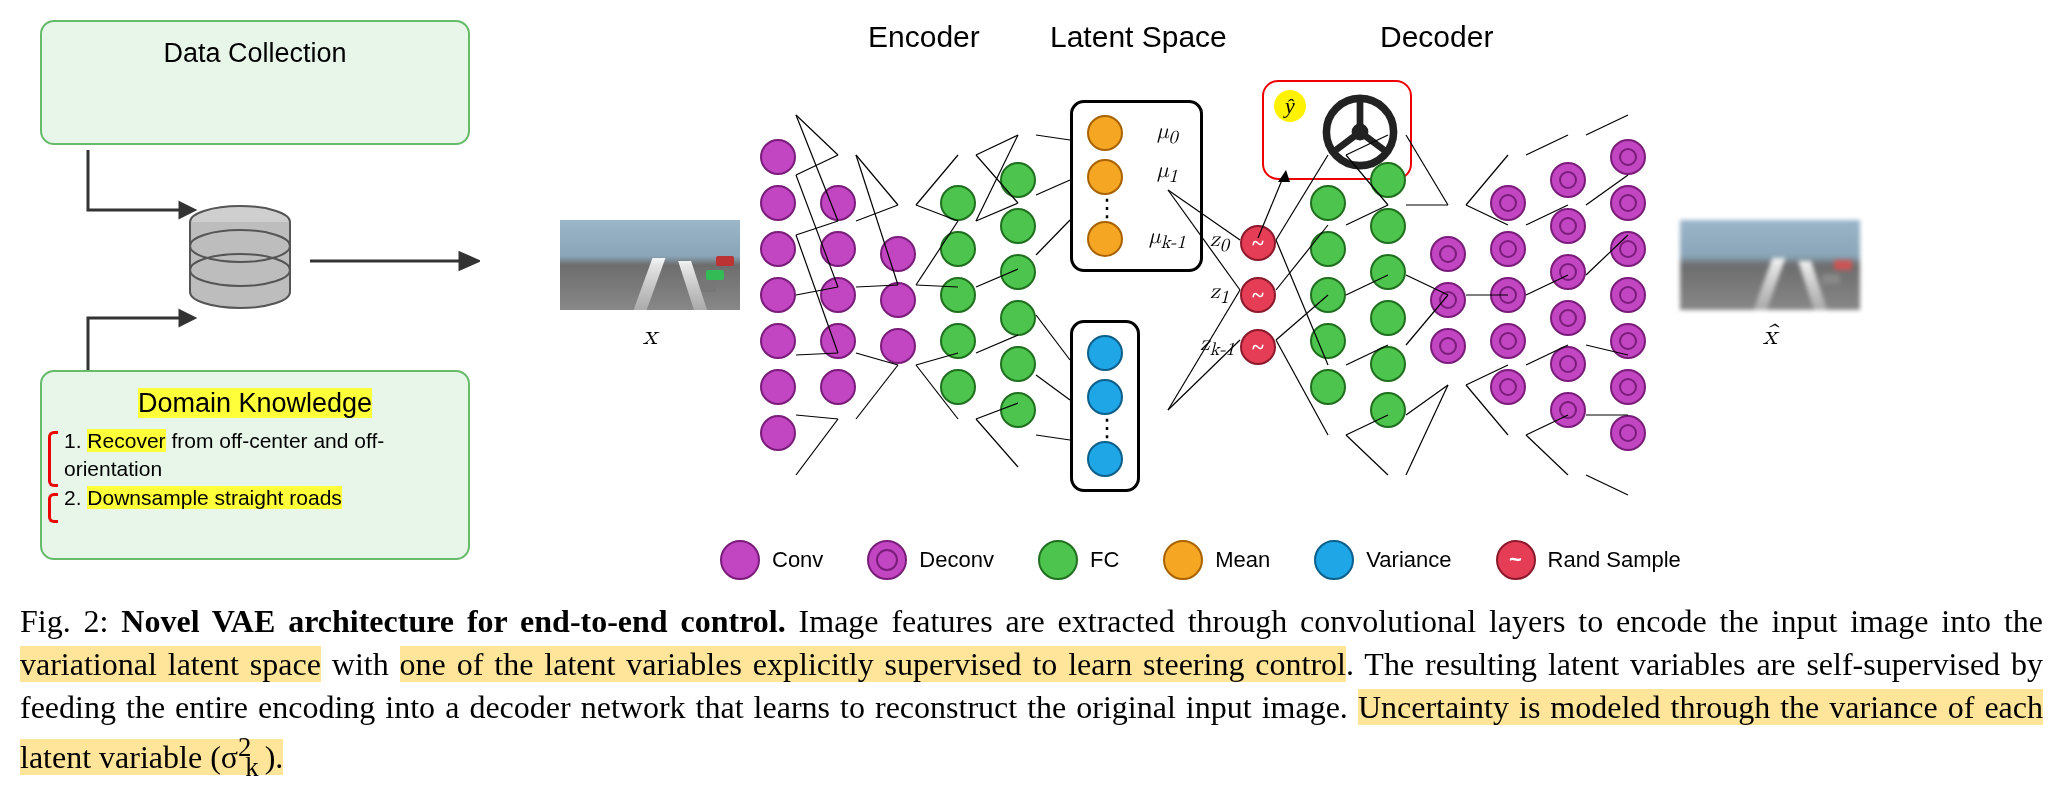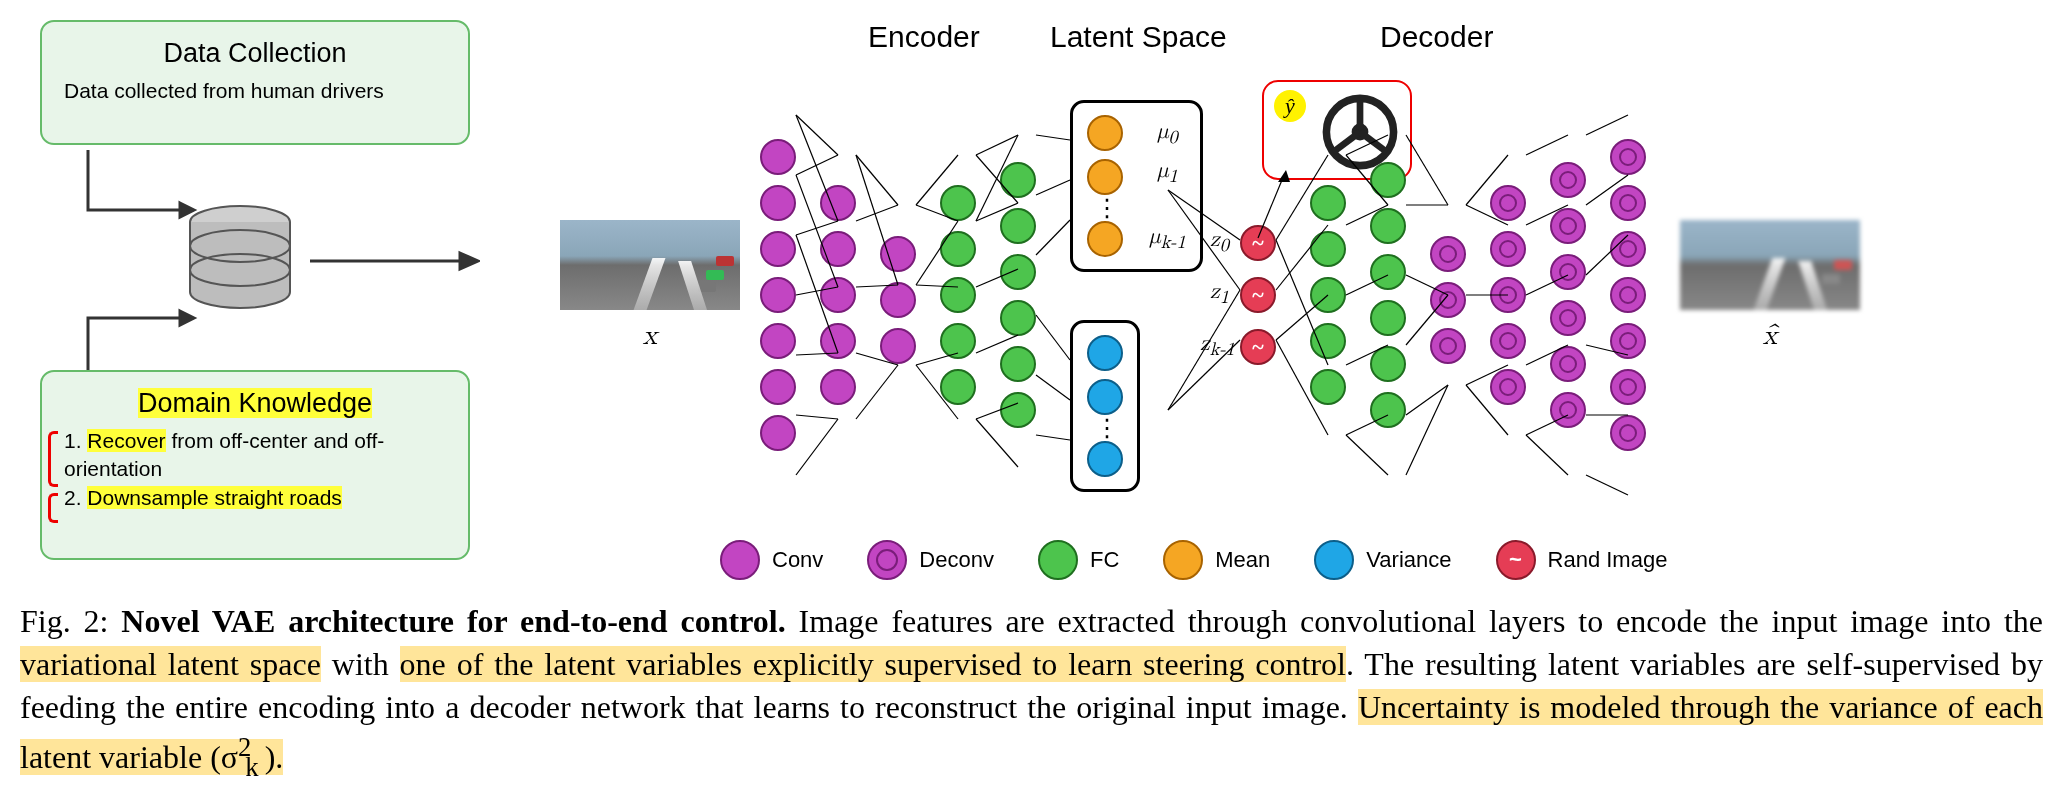--- a/index.html
+++ b/index.html
@@ -168,21 +168,20 @@
 </style>
 </head>
 <body>
 
 <div class="page">
   <div class="top-row">
 
     <div class="left-col">
       <div id="data-collection-box" class="box">
         <div class="box-header">Data Collection</div>
-        <div class="box-body">Data collected from human drivers</div>
       </div>
 
       <div id="domain-knowledge-box" class="box">
         <div class="box-header">
           <span class="hl-yellow">Domain Knowledge</span>
         </div>
         <div class="box-body" style="position:relative;">
           <span class="red-brace" style="left:-16px; top:4px; height:56px;"></span>
           <span>1. </span><span class="hl-yellow">Recover</span><span> from off-center and off-orientation</span>
           <br>
@@ -484,21 +483,21 @@
         <div class="legend-item">
           <div class="neuron c-mean"></div>
             <span>Mean</span>
         </div>
         <div class="legend-item">
           <div class="neuron c-var"></div>
             <span>Variance</span>
         </div>
         <div class="legend-item">
           <div class="neuron c-rand"></div>
-            <span>Rand Image</span>
+            <span>Rand Sample</span>
         </div>
       </div>
     </div>
   </div>
 
   <div class="caption">
     <span>Fig. 2: </span><b>Novel VAE architecture for end-to-end control.</b><span> Image features are extracted through convolutional layers to encode the input image into the </span><span class="hl-peach">variational latent space</span><span> with </span><span class="hl-peach">one of the latent variables explicitly supervised to learn steering control</span><span>. The resulting latent variables are self-supervised by feeding the entire encoding into a decoder network that learns to reconstruct the original input image. </span><span class="hl-peach"><span>Uncertainty is modeled through the variance of each latent variable (σ</span><sup>2</sup><sub style="position:relative;left:-6px;">k</sub><span>).</span></span><span></span>
   </div>
 </div>
 

